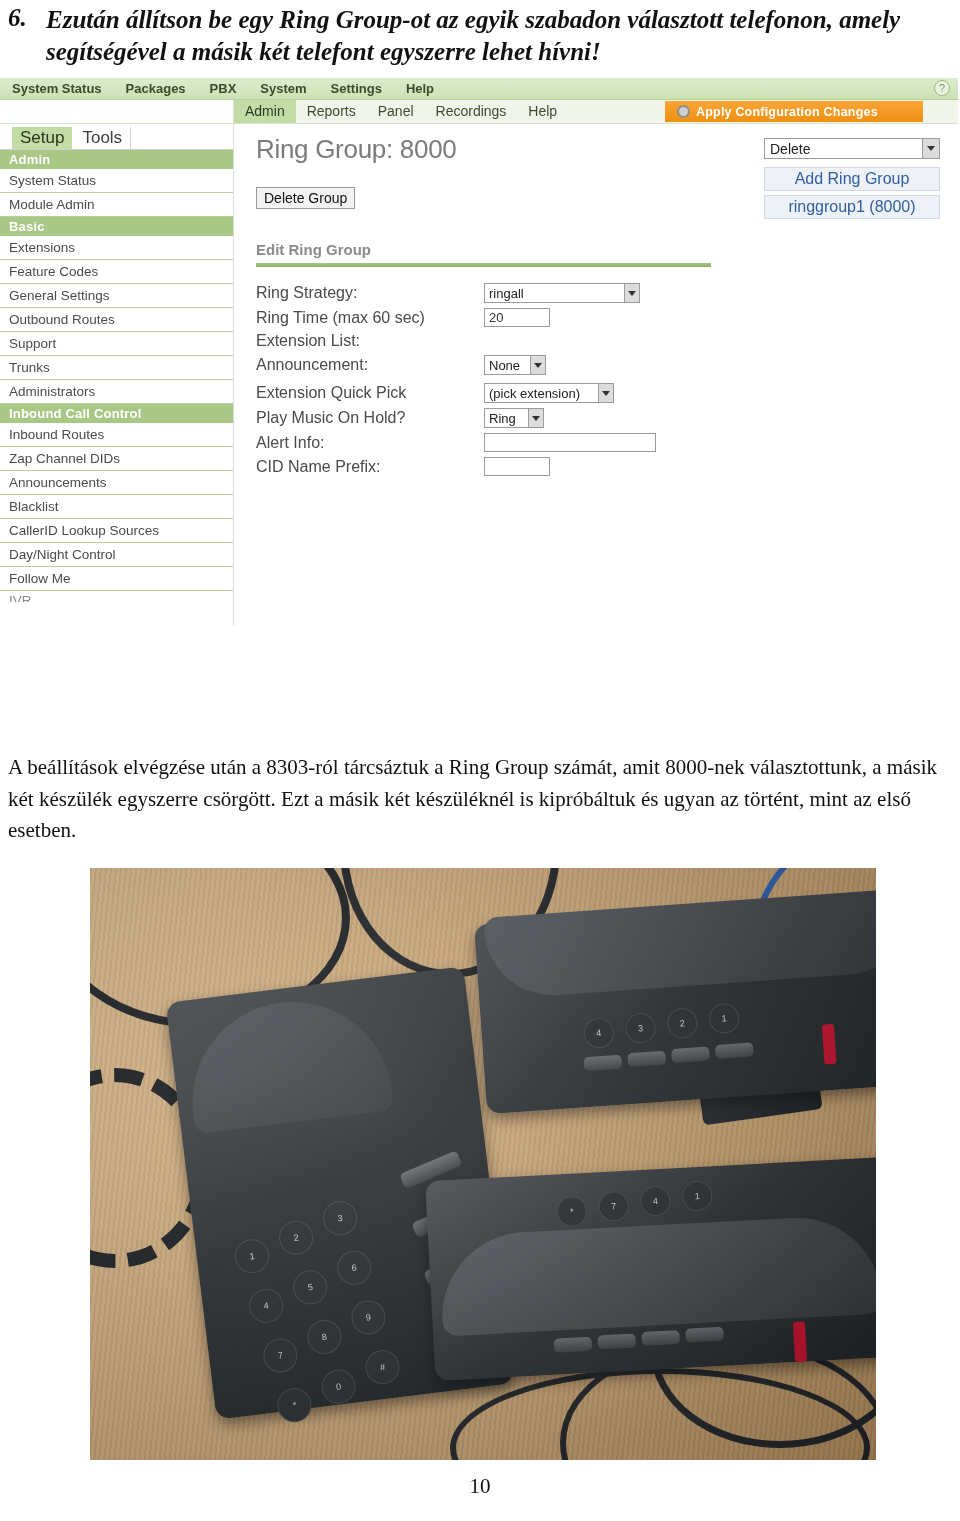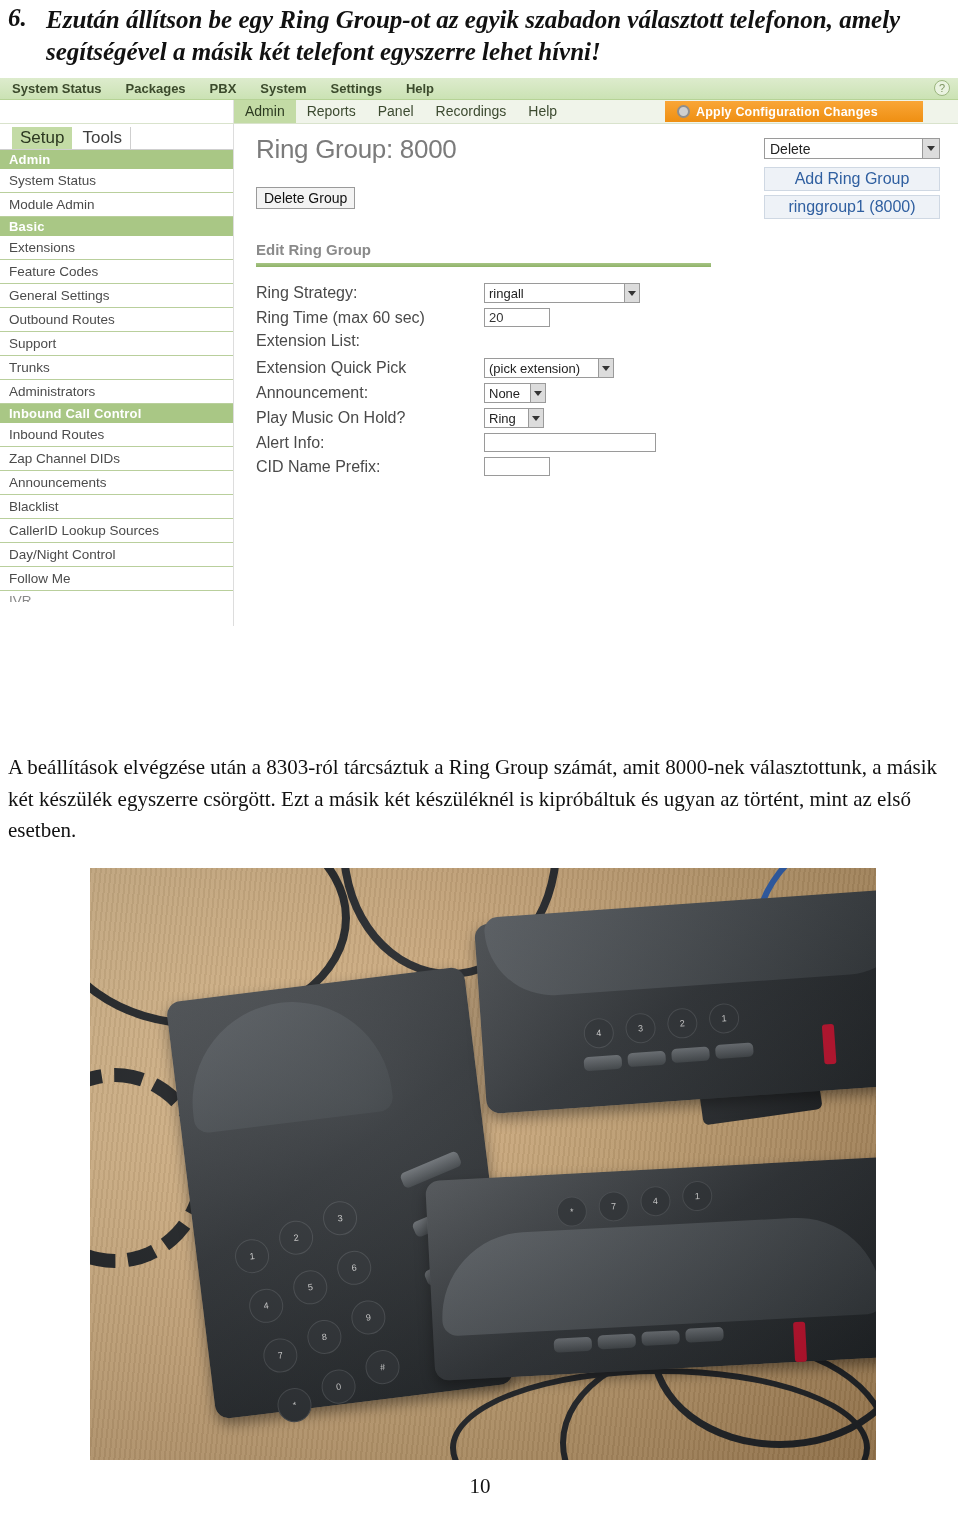--- a/index.html
+++ b/index.html
@@ -347,34 +347,34 @@
 
         <div class="frow">
           <div class="flabel">Ring Time (max 60 sec)</div>
           <div class="ftext w-time">20</div>
         </div>
 
         <div class="frow" style="align-items:flex-start;">
           <div class="flabel">Extension List:</div>
         </div>
 
+        <div class="frow">
+          <div class="flabel">Announcement:</div>
+          <div class="fselect w-ann">
+            <span>None</span>
+            <span class="arrow">
+                <i></i>
+              </span>
+          </div>
+        </div>
+
         <div class="frow" style="margin-top:8px;">
           <div class="flabel">Extension Quick Pick</div>
           <div class="fselect w-quick">
             <span>(pick extension)</span>
-            <span class="arrow">
-                <i></i>
-              </span>
-          </div>
-        </div>
-
-        <div class="frow">
-          <div class="flabel">Announcement:</div>
-          <div class="fselect w-ann">
-            <span>None</span>
             <span class="arrow">
                 <i></i>
               </span>
           </div>
         </div>
 
         <div class="frow">
           <div class="flabel">Play Music On Hold?</div>
           <div class="fselect w-moh">
             <span>Ring</span>

